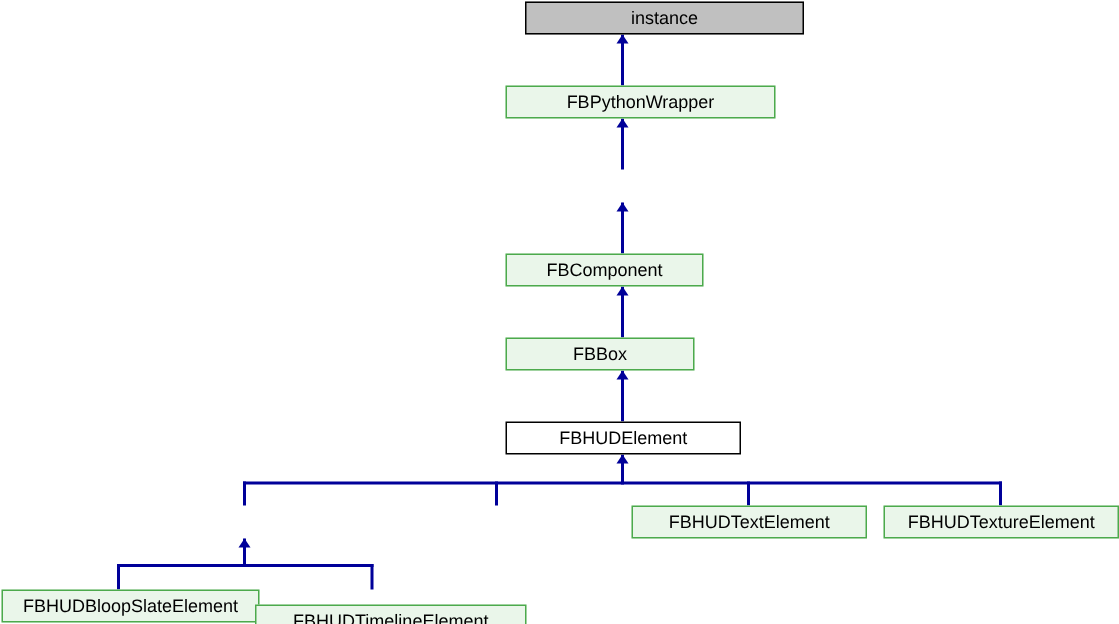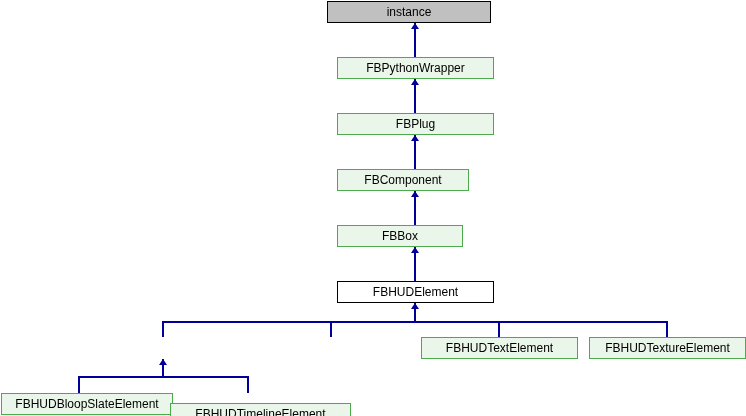--- a/index.html
+++ b/index.html
@@ -79,23 +79,22 @@
   <div class="edge v" style="left:247px;top:376px;height:17px"></div>
 
   <div class="arrow" style="left:411px;top:23px"></div>
   <div class="arrow" style="left:411px;top:79px"></div>
   <div class="arrow" style="left:411px;top:135px"></div>
   <div class="arrow" style="left:411px;top:191px"></div>
   <div class="arrow" style="left:411px;top:247px"></div>
   <div class="arrow" style="left:411px;top:303px"></div>
   <div class="arrow" style="left:159px;top:359px"></div>
 
-  <div class="node gray" style="left:327px;top:1px;width:164px">instance</div>
-  <div class="node green" style="left:337px;top:57px;width:157px">FBPythonWrapper</div>
-  <div class="node green" style="left:337px;top:113px;width:157px">FBPlug</div>
+  <div class="node gray" style="left:350px;top:1px;width:186px">instance</div>
+  <div class="node green" style="left:337px;top:57px;width:180px">FBPythonWrapper</div>
   <div class="node green" style="left:337px;top:169px;width:132px">FBComponent</div>
   <div class="node green" style="left:337px;top:225px;width:126px">FBBox</div>
   <div class="node white" style="left:337px;top:281px;width:157px">FBHUDElement</div>
 
   <div class="node green" style="left:421px;top:337px;width:157px">FBHUDTextElement</div>
   <div class="node green" style="left:589px;top:337px;width:157px">FBHUDTextureElement</div>
 
   <div class="node green" style="left:1px;top:393px;width:172px">FBHUDBloopSlateElement</div>
   <div class="node green" style="left:170px;top:403px;width:181px">FBHUDTimelineElement</div>
 

